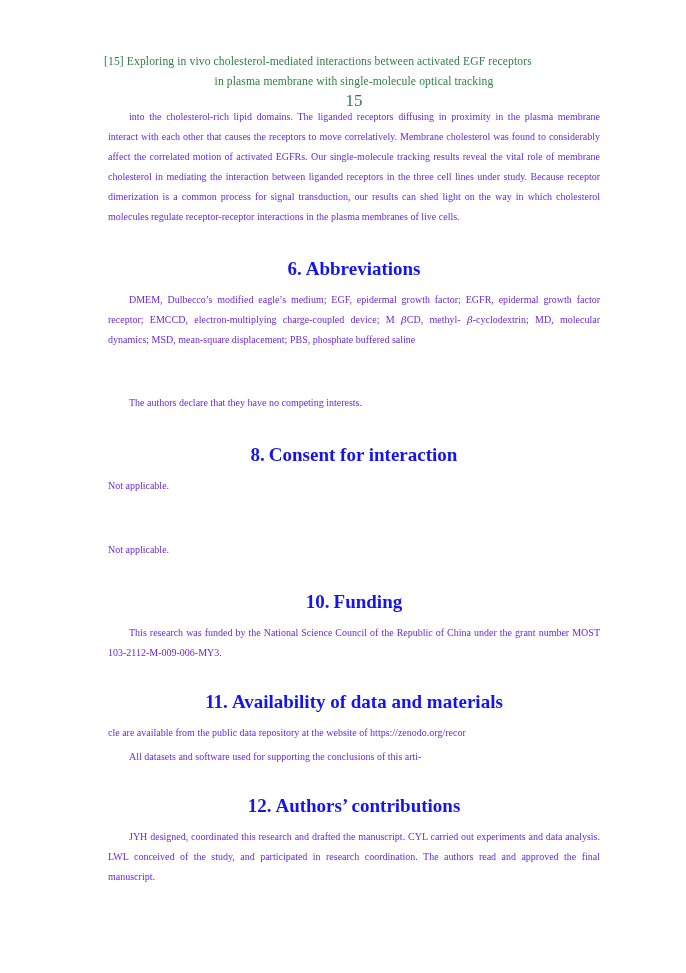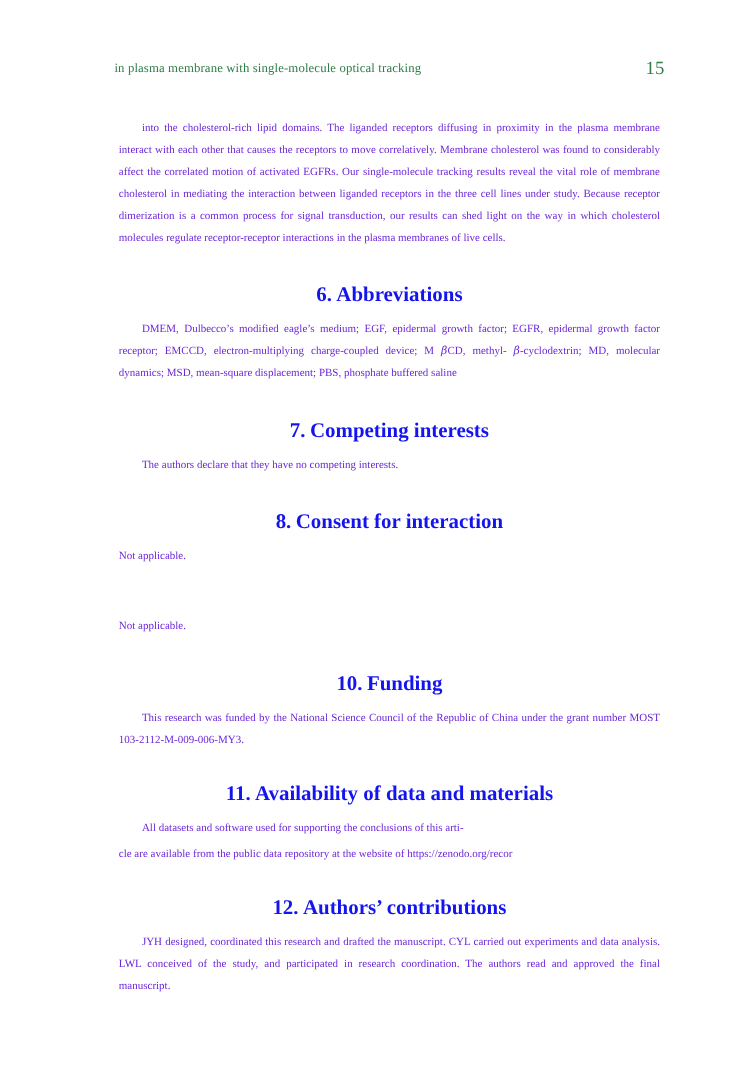--- a/index.html
+++ b/index.html
@@ -34,22 +34,23 @@
     line-height: 19.5px;
     letter-spacing: 0.01em;
   }
   .runhead-line1 {
     display: block;
     white-space: nowrap;
   }
   .runhead-line2 {
     display: flex;
     justify-content: space-between;
-    align-items: flex-end;
+    align-items: center;
     width: 500px;
+    flex-direction: column;
   }
   .runhead-folio {
     font-size: 17px;
   }
 
   
   .col {
     position: absolute;
     left: 104px;
     top: 103px;
@@ -99,41 +100,39 @@
   .block-nowrapwide p {
     text-align: left;
   }
 </style>
 </head>
 <body>
 
 <div class="page">
 
   <div class="runhead">
+    <span class="runhead-line1">[15] Exploring in vivo cholesterol-mediated interactions between activated EGF receptors</span>
     <span class="runhead-line2">
       <span>in plasma membrane with single-molecule optical tracking</span>
       <span class="runhead-folio">15</span>
     </span>
   </div>
 
   <div class="col">
 
     <p class="body indent">into the cholesterol-rich lipid domains. The liganded receptors diffusing in proximity in the plasma membrane interact with each other that causes the receptors to move correlatively. Membrane cholesterol was found to considerably affect the correlated motion of activated EGFRs. Our single-molecule tracking results reveal the vital role of membrane cholesterol in mediating the interaction between liganded receptors in the three cell lines under study. Because receptor dimerization is a common process for signal transduction, our results can shed light on the way in which cholesterol molecules regulate receptor-receptor interactions in the plasma membranes of live cells.</p>
 
     <div class="gap-sec-before"></div>
     <h2 class="sec">
       <span class="num">6.</span><span>Abbreviations</span>
     </h2>
     <div class="gap-sec-after"></div>
     <p class="body indent" id="abbrev-paragraph"><span>DMEM, Dulbecco’s modified eagle’s medium; EGF, epidermal growth factor; EGFR, epidermal growth factor receptor; EMCCD, electron-multiplying charge-coupled device; M </span><span class="beta">β</span><span>CD, methyl- </span><span class="beta">β</span><span>-cyclodextrin; MD, molecular dynamics; MSD, mean-square displacement; PBS, phosphate buffered saline</span></p>
 
     <div class="gap-sec-before"></div>
-    <h2 class="sec">
-      <span class="num">7.</span><span>Competing interests</span>
-    </h2>
     <div class="gap-sec-after"></div>
     <p class="body indent">The authors declare that they have no competing interests.</p>
 
     <div class="gap-sec-before"></div>
     <h2 class="sec">
       <span class="num">8.</span><span>Consent for interaction</span>
     </h2>
     <div class="gap-sec-after"></div>
     <p class="body noindent">Not applicable.</p>
 
@@ -147,22 +146,22 @@
     </h2>
     <div class="gap-sec-after"></div>
     <p class="body indent">This research was funded by the National Science Council of the Republic of China under the grant number MOST 103-2112-M-009-006-MY3.</p>
 
     <div class="gap-sec-before-sm"></div>
     <h2 class="sec">
       <span class="num">11.</span><span>Availability of data and materials</span>
     </h2>
     <div class="gap-sec-after"></div>
     <div class="block-nowrapwide">
+      <p class="body noindent overflow-line">cle are available from the public data repository at the website of https://zenodo.org/recor</p>
       <p class="body indent" style="text-align:left;">All datasets and software used for supporting the conclusions of this arti-</p>
-      <p class="body noindent overflow-line">cle are available from the public data repository at the website of https://zenodo.org/recor</p>
     </div>
 
     <div class="gap-sec-before-sm"></div>
     <h2 class="sec">
       <span class="num">12.</span><span>Authors’ contributions</span>
     </h2>
     <div class="gap-sec-after"></div>
     <p class="body indent">JYH designed, coordinated this research and drafted the manuscript. CYL carried out experiments and data analysis. LWL conceived of the study, and participated in research coordination. The authors read and approved the final manuscript.</p>
 
   </div>

